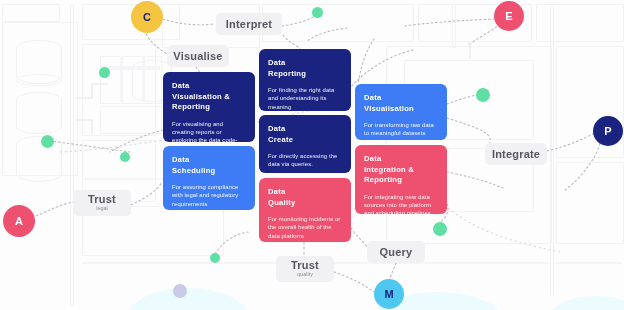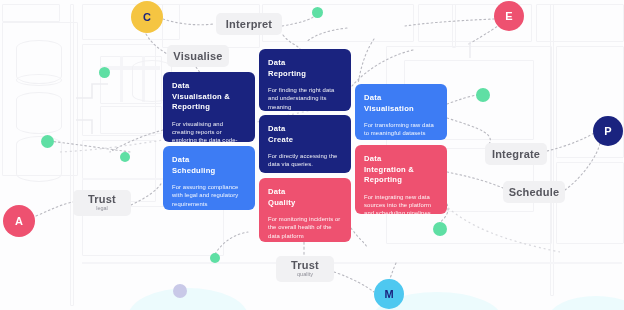--- a/index.html
+++ b/index.html
@@ -291,22 +291,22 @@
 
   <div class="pill" style="left:216px; top:13px; width:66px; height:22px;">
     <div class="pill-title">Interpret</div>
   </div>
   <div class="pill" style="left:167px; top:45px; width:62px; height:22px;">
     <div class="pill-title">Visualise</div>
   </div>
   <div class="pill" style="left:485px; top:143px; width:62px; height:22px;align-items:center;">
     <div class="pill-title">Integrate</div>
   </div>
-  <div class="pill" style="left:503px; top:181px; width:62px; height:22px;">
-    <div class="pill-title">Schedule</div>
+  <div class="pill" style="left:367px; top:241px; width:58px; height:22px;">
+    <div class="pill-title">Query</div>
   </div>
   <div class="pill" style="left:276px; top:256px; width:58px; height:26px;">
     <div class="pill-title">Trust</div>
     <div class="pill-sub">quality</div>
   </div>
   <div class="pill" style="left:73px; top:190px; width:58px; height:26px;">
     <div class="pill-title">Trust</div>
     <div class="pill-sub">legal</div>
   </div>
 

